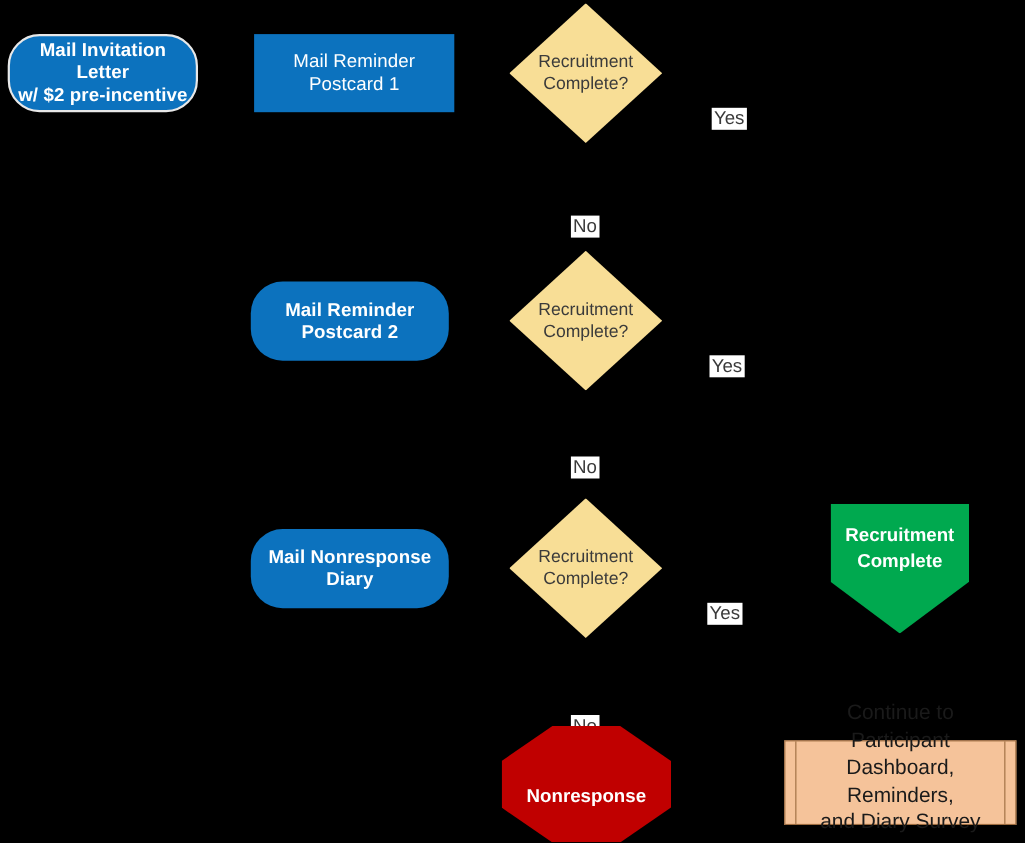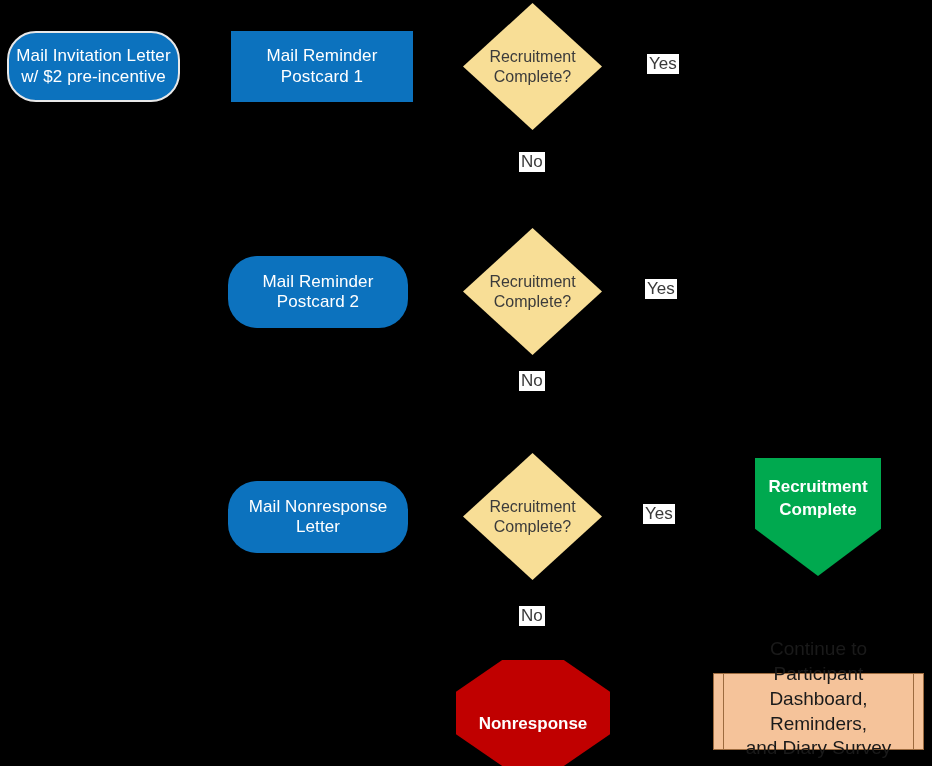--- a/index.html
+++ b/index.html
@@ -28,21 +28,21 @@
     align-items: center;
     justify-content: center;
     text-align: center;
     line-height: 1.18;
     font-size: 17px;
     letter-spacing: 0.1px;
     box-sizing: border-box;
     padding: 2px 6px;
   }
   .node-process .label { display: block; width: 100%; }
-  .node-process.bold { font-weight: normal; border-radius: 29px; }
+  .node-process.bold { font-weight: bold; border-radius: 29px; }
   .node-process.outlined { border: 2px solid #E8E8E8; }
 
   
   .node-decision {
     position: absolute;
   }
   .node-decision .diamond {
     position: absolute;
     inset: 0;
     background: #F8DE96;
@@ -63,20 +63,21 @@
 
   
   .edge-label {
     position: absolute;
     background: #FFFFFF;
     color: #3A3A3A;
     font-size: 17px;
     line-height: 1.05;
     padding: 1px 2px;
     white-space: nowrap;
+    margin-top: 44px;
   }
 
   
   .node-pentagon {
     position: absolute;
   }
   .node-pentagon .shape {
     position: absolute;
     inset: 0;
     background: #00A94F;
@@ -183,21 +184,21 @@
     <div class="label">Recruitment
 Complete?</div>
   </div>
 
   <div class="edge-label" style="left:645px; top:279px;">Yes</div>
 
   <div class="edge-label" style="left:519px; top:371px;">No</div>
 
   <div class="node-process bold" style="left:228px; top:481px; width:180px; height:72px;">
     <span class="label" style="white-space:pre-line">Mail Nonresponse
-Letter</span>
+Diary</span>
   </div>
 
   <div class="node-decision" style="left:463px; top:453px; width:139px; height:127px;">
     <div class="diamond"></div>
     <div class="label">Recruitment
 Complete?</div>
   </div>
 
   <div class="edge-label" style="left:643px; top:504px;">Yes</div>
 

